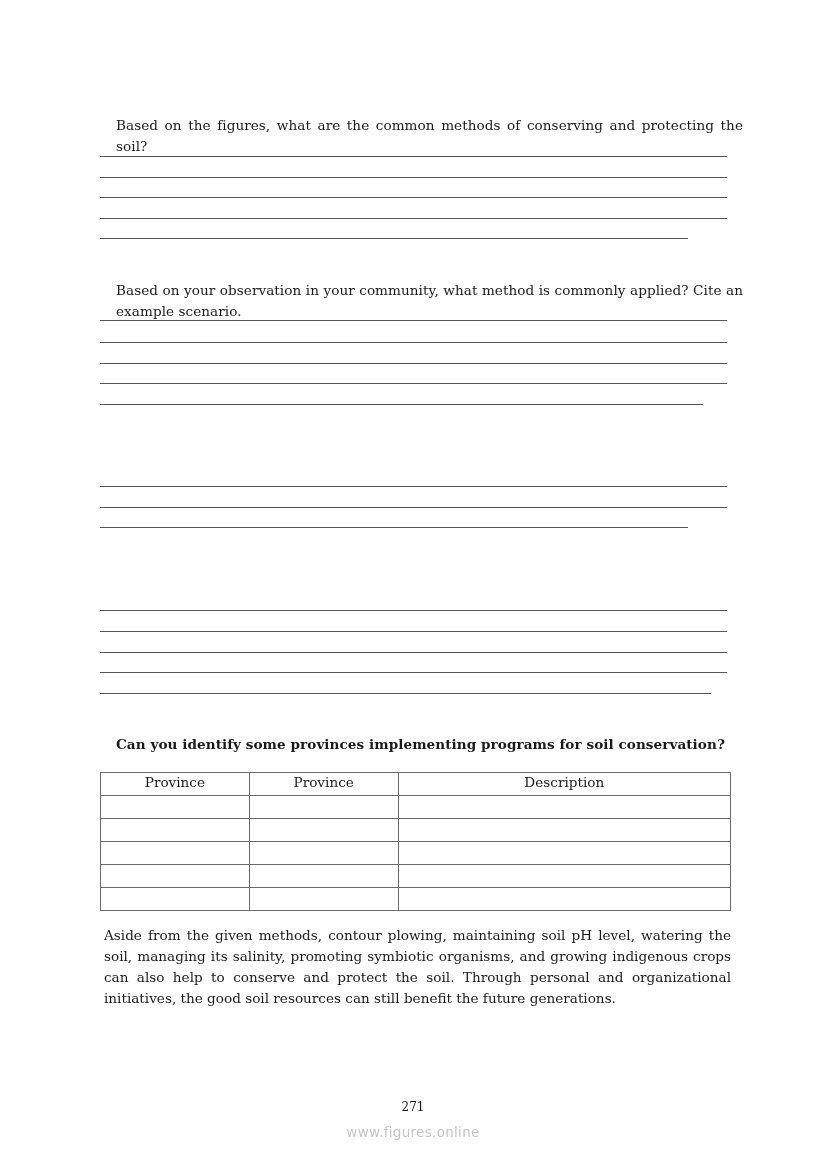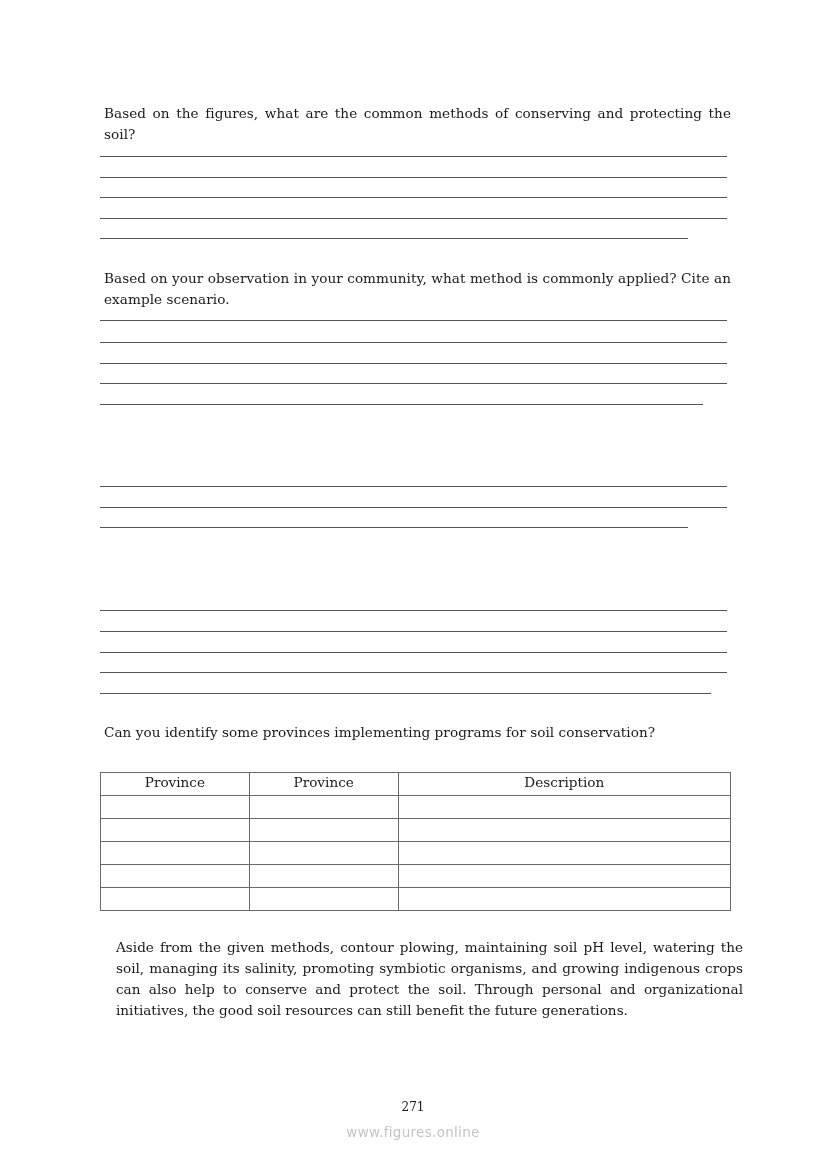--- a/index.html
+++ b/index.html
@@ -23,21 +23,21 @@
     }
     .q-text {
       position: absolute;
       left: 100px;
       width: 627px;
       font-size: 13.6px;
       line-height: 21px;
       text-align: justify;
       text-align-last: left;
       letter-spacing: 0.05px;
-      margin: 4px;
+      margin: 16px;
     }
     .q-text.single {
       text-align: left;
     }
     .answer-line {
       position: absolute;
       left: 100px;
       height: 0;
       border-top: 1.2px solid #555555;
     }
@@ -75,21 +75,21 @@
       padding: 0 4px;
     }
     .closing {
       position: absolute;
       left: 100px;
       top: 921px;
       width: 627px;
       font-size: 13.6px;
       line-height: 21px;
       text-align: justify;
-      margin: 16px;
+      margin: 4px;
     }
     .page-number {
       position: absolute;
       left: 0;
       width: 826px;
       top: 1100px;
       text-align: center;
       font-size: 12px;
       color: #1a1a1a;
     }
@@ -127,21 +127,21 @@
   <div class="answer-line full" style="top:486px;"></div>
   <div class="answer-line full" style="top:507px;"></div>
   <div class="answer-line" style="top:527px; width:588px;"></div>
 
   <div class="answer-line full" style="top:610px;"></div>
   <div class="answer-line full" style="top:631px;"></div>
   <div class="answer-line full" style="top:652px;"></div>
   <div class="answer-line full" style="top:672px;"></div>
   <div class="answer-line" style="top:693px; width:611px;"></div>
 
-  <p class="q-text single" style="top:718px;">Can you identify some provinces implementing programs for soil conservation?</p>
+  <p class="q-text single" style="top:718px;font-weight:bold;">Can you identify some provinces implementing programs for soil conservation?</p>
 
   <table class="prov-table">
     <colgroup>
       <col style="width:149px">
       <col style="width:149px">
       <col style="width:333px">
     </colgroup>
     <thead>
       <tr>
         <th>Province</th>

